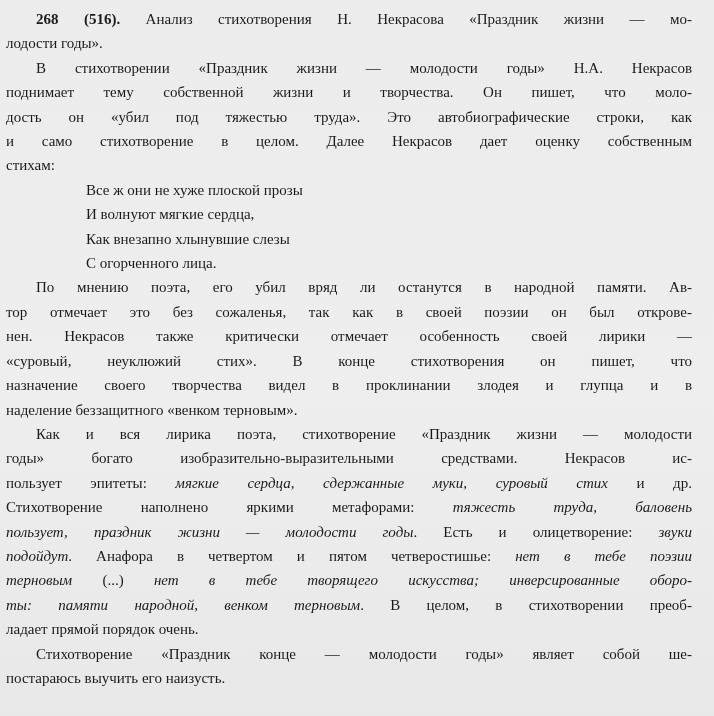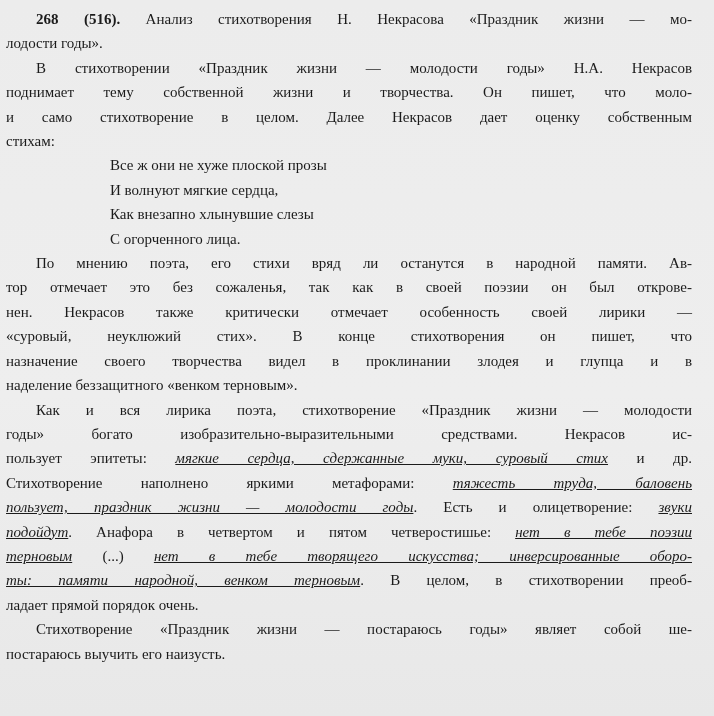--- a/index.html
+++ b/index.html
@@ -19,60 +19,61 @@
   }
   .line {
     line-height: 24.4px;
     min-height: 24.4px;
   }
   .just {
     text-align: justify;
     text-align-last: justify;
   }
   .indent { text-indent: 30px; }
-  .block.verse .line { margin-left: 104px; }
+  .block.verse .line { margin-left: 80px; }
   .bold { font-weight: bold; }
-  .italic { font-style: italic; text-decoration: underline; }
+  .italic { font-style: italic; }
 </style>
 </head>
 <body style="background: rgb(233, 233, 233);">
 
 <div class="page" style="color: rgb(27, 27, 27);">
     <div class="block heading">
       <div class="line indent just"><span class="bold">268 (516).</span><span> Анализ стихотворения Н. Некрасова «Праздник жизни — мо-</span></div>
       <div class="line"><span>лодости годы».</span></div>
     </div>
     <div class="block para">
       <div class="line indent just"><span>В стихотворении «Праздник жизни — молодости годы» Н.А. Некрасов</span></div>
       <div class="line just"><span>поднимает тему собственной жизни и творчества. Он пишет, что моло-</span></div>
+      <div class="line just"><span>дость он «убил под тяжестью труда». Это автобиографические строки, как</span></div>
       <div class="line just"><span>и само стихотворение в целом. Далее Некрасов дает оценку собственным</span></div>
       <div class="line"><span>стихам:</span></div>
     </div>
     <div class="block verse">
       <div class="line"><span>Все ж они не хуже плоской прозы</span></div>
       <div class="line"><span>И волнуют мягкие сердца,</span></div>
       <div class="line"><span>Как внезапно хлынувшие слезы</span></div>
       <div class="line"><span>С огорченного лица.</span></div>
     </div>
     <div class="block para">
-      <div class="line indent just"><span>По мнению поэта, его стихи вряд ли останутся в народной памяти. Ав-</span></div>
+      <div class="line indent just"><span>По мнению поэта, его убил вряд ли останутся в народной памяти. Ав-</span></div>
       <div class="line just"><span>тор отмечает это без сожаленья, так как в своей поэзии он был открове-</span></div>
       <div class="line just"><span>нен. Некрасов также критически отмечает особенность своей лирики —</span></div>
       <div class="line just"><span>«суровый, неуклюжий стих». В конце стихотворения он пишет, что</span></div>
       <div class="line just"><span>назначение своего творчества видел в проклинании злодея и глупца и в</span></div>
       <div class="line"><span>наделение беззащитного «венком терновым».</span></div>
     </div>
     <div class="block para">
       <div class="line indent just"><span>Как и вся лирика поэта, стихотворение «Праздник жизни — молодости</span></div>
       <div class="line just"><span>годы» богато изобразительно-выразительными средствами. Некрасов ис-</span></div>
       <div class="line just"><span>пользует эпитеты: </span><span class="italic">мягкие сердца, сдержанные муки, суровый стих</span><span> и др.</span></div>
       <div class="line just"><span>Стихотворение наполнено яркими метафорами: </span><span class="italic">тяжесть труда, баловень</span></div>
       <div class="line just"><span class="italic">пользует, праздник жизни — молодости годы</span><span>. Есть и олицетворение: </span><span class="italic">звуки</span></div>
       <div class="line just"><span class="italic">подойдут</span><span>. Анафора в четвертом и пятом четверостишье: </span><span class="italic">нет в тебе поэзии</span></div>
       <div class="line just"><span class="italic">терновым</span><span> (...) </span><span class="italic">нет в тебе творящего искусства; инверсированные оборо-</span></div>
       <div class="line just"><span class="italic">ты: памяти народной, венком терновым</span><span>. В целом, в стихотворении преоб-</span></div>
       <div class="line"><span>ладает прямой порядок очень.</span></div>
     </div>
     <div class="block para">
-      <div class="line indent just"><span>Стихотворение «Праздник жизни — постараюсь годы» являет собой ше-</span></div>
+      <div class="line indent just"><span>Стихотворение «Праздник конце — молодости годы» являет собой ше-</span></div>
       <div class="line"><span>постараюсь выучить его наизусть.</span></div>
     </div>
   </div>
 
 </body></html>

